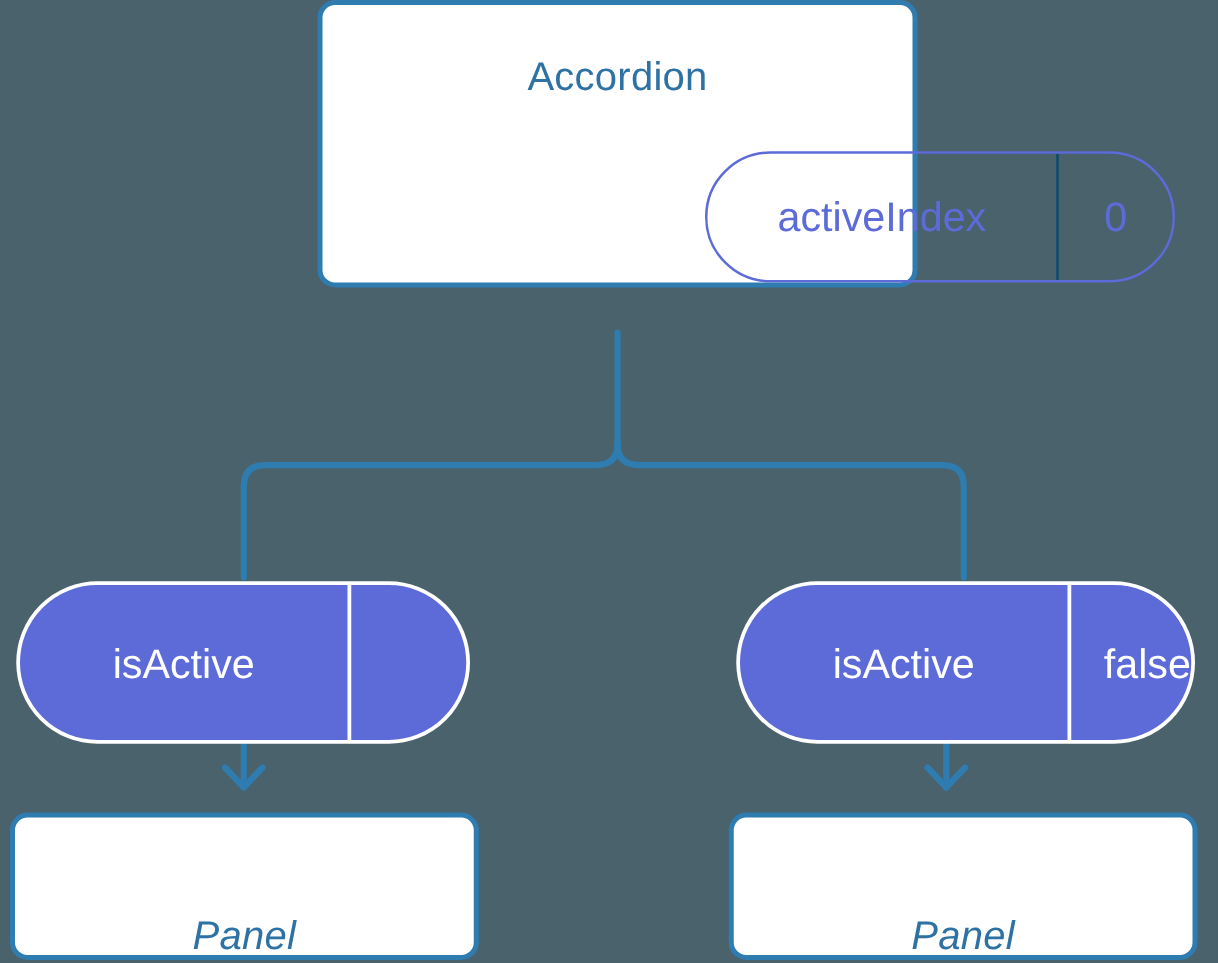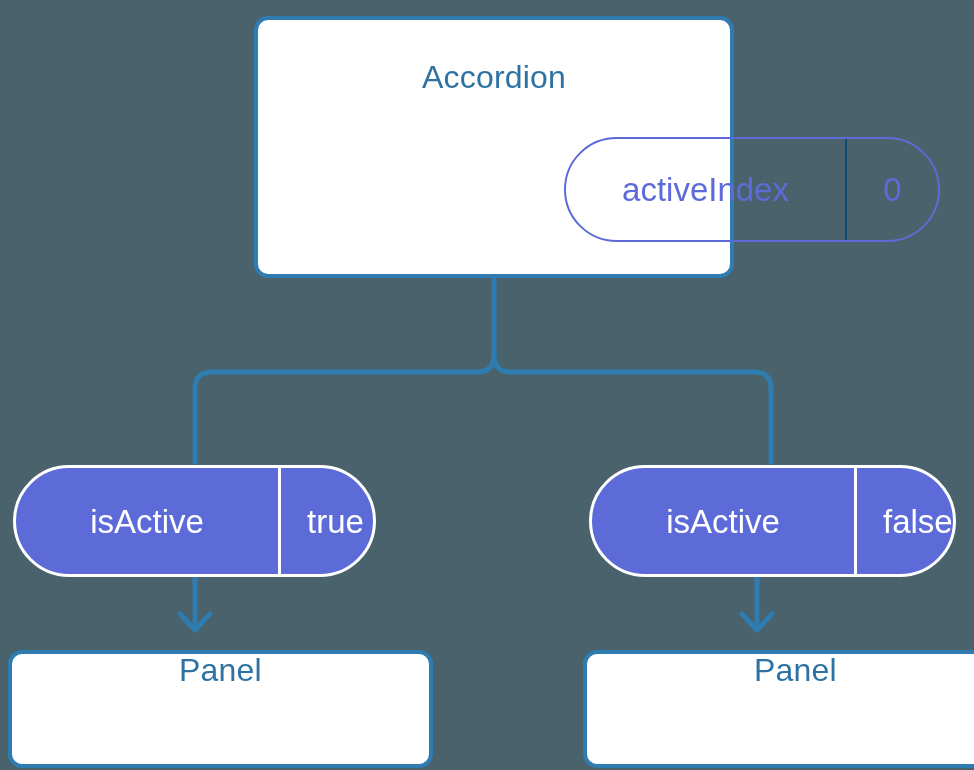--- a/index.html
+++ b/index.html
@@ -46,31 +46,32 @@
     font-size: 32px;
     font-weight: 400;
     letter-spacing: 0.2px;
     line-height: 1;
     white-space: nowrap;
   }
 
   
   #card-accordion {
     left: 254px;
-    top: 16px;
+    top: 0;
     width: 480px;
-    height: 262px;
+    height: 230px;
     padding-top: 41px;
   }
   
   .card-panel {
     top: 650px;
-    width: 425px;
+    width: 375px;
     height: 118px;
-    justify-content: flex-start;
+    justify-content: flex-end;
+    font-style: italic;
   }
   #card-panel-left  { left: 8px; }
   #card-panel-right { left: 583px; }
 
   
   .pill {
     box-sizing: border-box;
     display: flex;
     align-items: stretch;
     border-radius: 999px;
@@ -104,21 +105,21 @@
   .pill-outline .pill-val {
     flex: 1 1 auto;
     color: #5c6bd8;
     font-size: 33px;
   }
 
   
   .pill-filled {
     position: absolute;
     top: 465px;
-    height: 112px;
+    height: 130px;
     border: 3px solid #ffffff;
     background: #5c6bd8;
     z-index: 2;
   }
   .pill-filled .pill-key,
   .pill-filled .pill-val {
     color: #ffffff;
     font-size: 33px;
     padding: 0 26px;
   }
@@ -162,21 +163,20 @@
     <div class="card-title">Accordion</div>
 
     <div class="pill pill-outline">
       <span class="pill-key">activeIndex</span>
       <span class="pill-val">0</span>
     </div>
   </div>
 
   <div class="pill pill-filled" id="pill-left">
     <span class="pill-key">isActive</span>
-    <span class="pill-val">true</span>
   </div>
 
   <div class="pill pill-filled" id="pill-right">
     <span class="pill-key">isActive</span>
     <span class="pill-val">false</span>
   </div>
 
   <div class="card card-panel" id="card-panel-left">
     <div class="card-title">Panel</div>
   </div>

